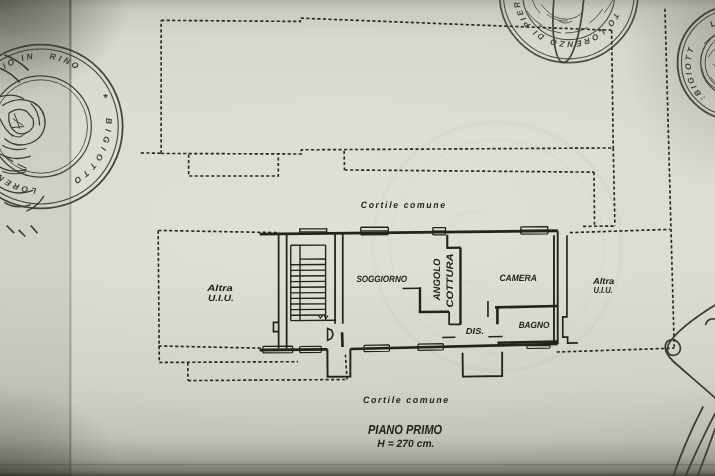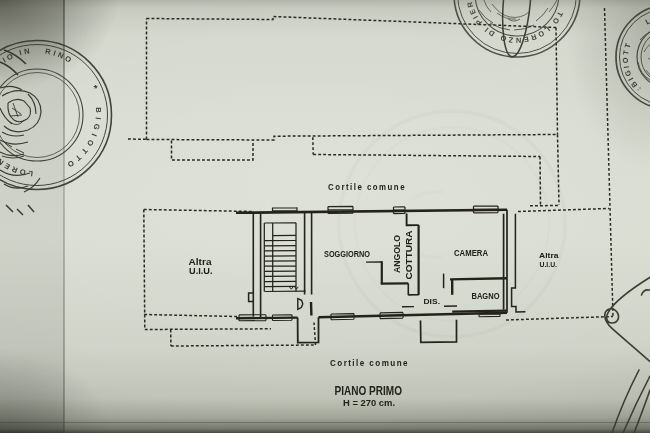--- a/index.html
+++ b/index.html
@@ -1,20 +1,20 @@
 <!DOCTYPE html>
 <html><head>
 <meta charset="utf-8">
 <style>
   html,body{margin:0;padding:0;}
   #page{position:relative;width:650px;height:433px;overflow:hidden;
     background:
       radial-gradient(ellipse 120% 90% at 48% 42%, rgba(255,255,255,0.12) 0%, rgba(0,0,0,0) 58%, rgba(28,30,22,0.15) 100%),
       linear-gradient(180deg,#b0b3a7 0%, #c7cabf 2%, #d3d7cc 8%, #d8dcd1 28%, #d9ddd2 55%, #cfd3c8 80%, #c0c3b8 92%, #a3a699 96.5%, #787b70 99%, #494c43 100%);
-    font-family:"Liberation Sans", sans-serif;}
+    font-family:"Liberation Sans", sans-serif;font-style:italic;}
   .lstrip{position:absolute;left:0;top:0;width:64px;height:433px;
     background:linear-gradient(180deg, rgba(50,52,40,0.22) 0%, rgba(60,62,52,0.10) 18%, rgba(60,62,52,0.07) 55%, rgba(45,48,40,0.10) 90%, rgba(30,32,26,0.18) 100%);}
   .fold{position:absolute;left:63px;top:0;width:2px;height:433px;
     background:linear-gradient(180deg, rgba(40,40,32,0.45), rgba(70,70,60,0.25) 40%, rgba(55,55,45,0.35));}
   .tlshadow{position:absolute;left:0;top:0;width:170px;height:130px;
     background:radial-gradient(ellipse 100% 100% at 0% 0%, rgba(32,32,22,0.50) 0%, rgba(32,32,22,0.24) 38%, rgba(0,0,0,0) 70%);}
   .trshade{position:absolute;right:0;top:0;width:120px;height:220px;
     background:radial-gradient(ellipse 100% 90% at 100% 15%, rgba(35,38,28,0.20) 0%, rgba(0,0,0,0) 70%);}
   .blshade{position:absolute;left:0;bottom:0;width:160px;height:120px;
     background:radial-gradient(ellipse 100% 100% at 0% 100%, rgba(25,28,20,0.28) 0%, rgba(0,0,0,0) 70%);}

